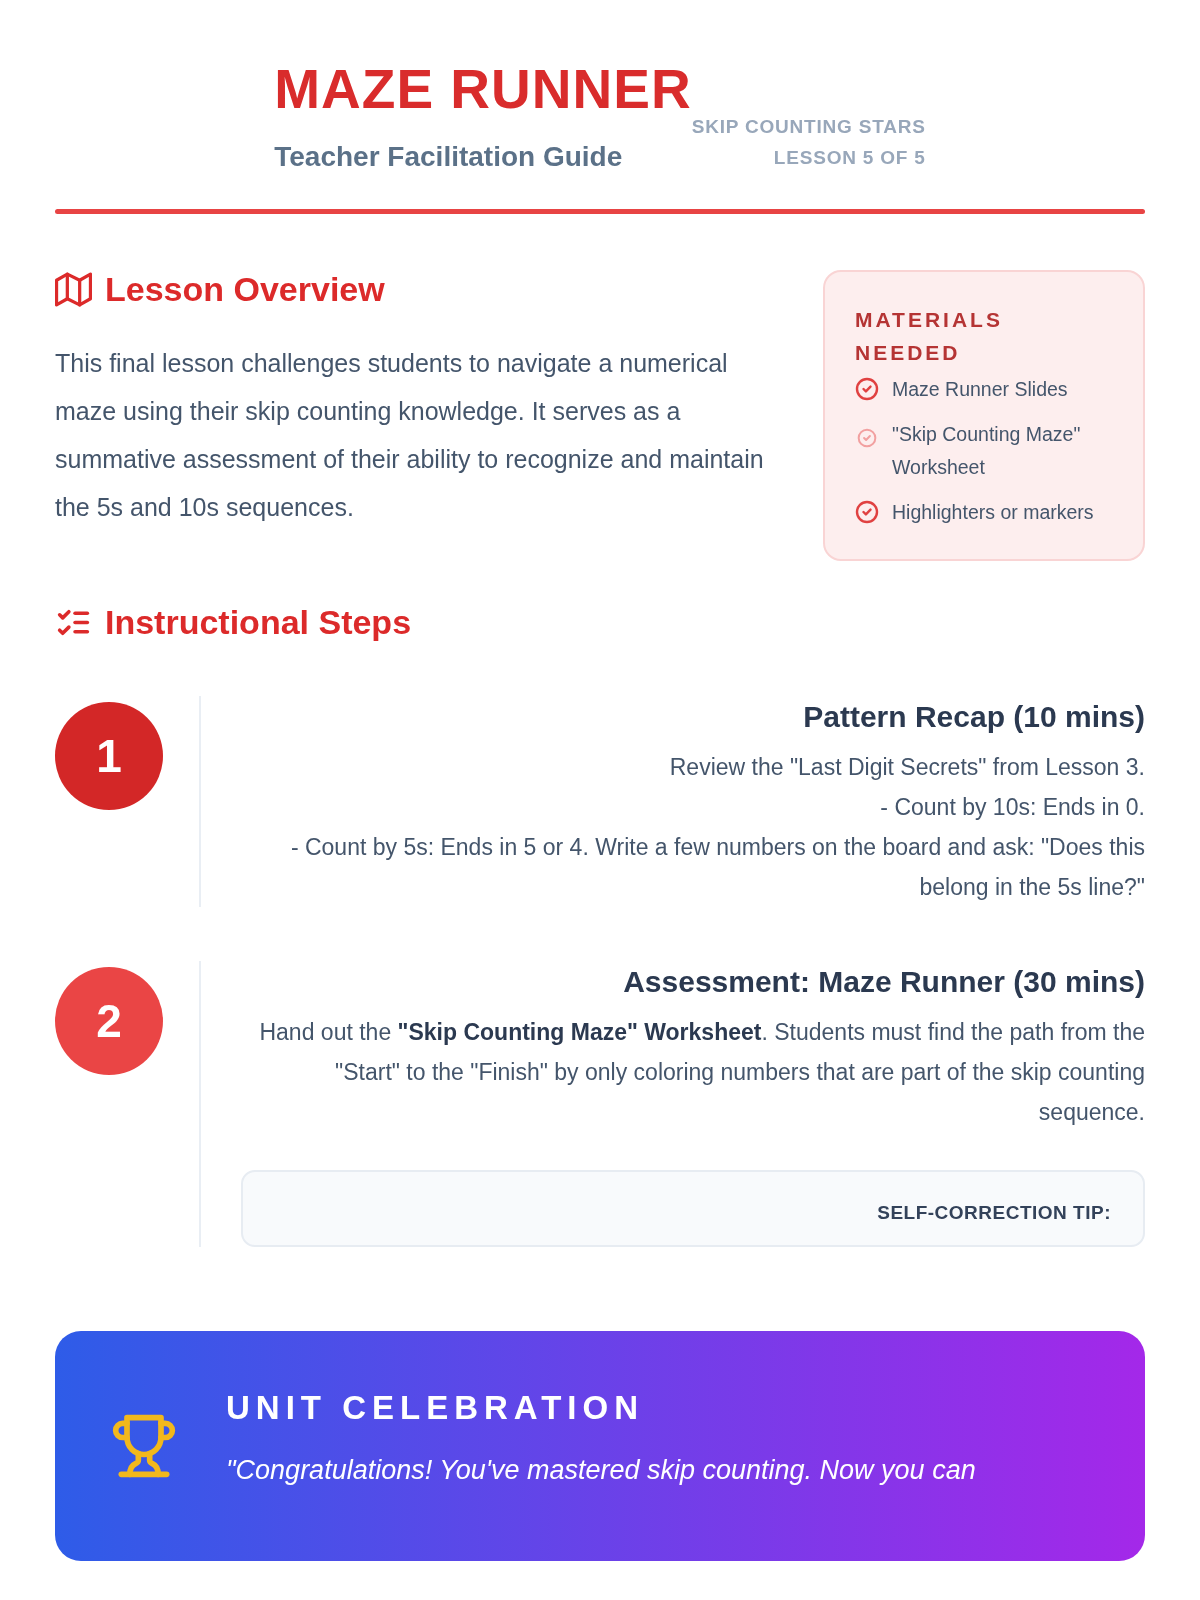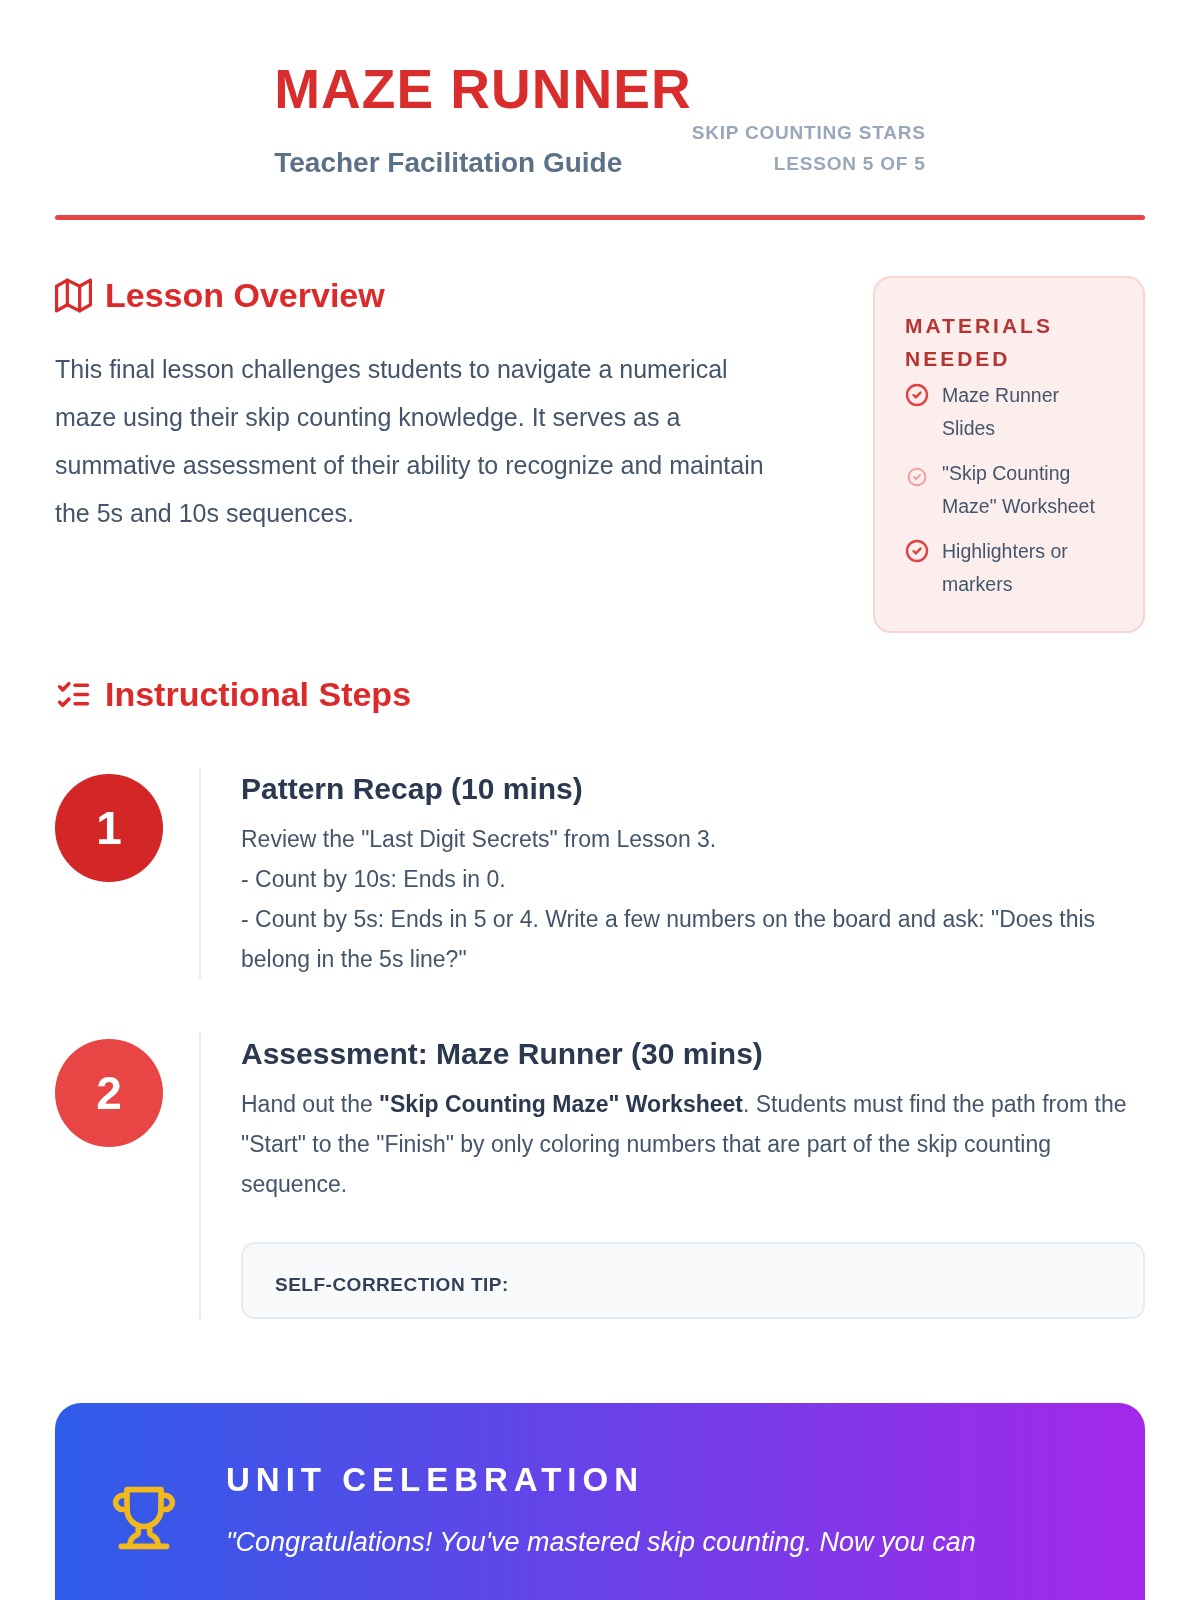--- a/index.html
+++ b/index.html
@@ -12,42 +12,42 @@
     --grad-start:#2e5ce8; --grad-end:#a428e9; --trophy:#f2b81c;
   }
   *{box-sizing:border-box; margin:0; padding:0;}
   html,body{width:1200px; height:1600px; overflow:hidden; background:#ffffff;}
   body{font-family:"Liberation Sans", sans-serif; color:var(--body-text);}
   .page{padding:62px 55px 0 55px; width:1200px; height:1600px; overflow:hidden;}
 
   
   .header-row{display:flex; justify-content:center; align-items:flex-end;}
   .doc-title{font-size:55px; font-weight:800; letter-spacing:1px; color:var(--brand-red); line-height:1;}
-  .doc-subtitle{font-size:28px; font-weight:700; color:var(--slate); margin-top:30px;}
+  .doc-subtitle{font-size:28px; font-weight:700; color:var(--slate); margin-top:24px;}
   .header-meta{text-align:right; font-size:19px; font-weight:700; letter-spacing:0.8px; color:var(--muted); line-height:1.6;}
   .rule{height:5px; border-radius:3px; background:var(--rule-red); margin-top:36px;}
 
   
   .section-heading{display:flex; align-items:center; gap:13px; font-size:34px; font-weight:800; color:var(--heading-red);}
   .section-heading .hicon{width:37px; height:37px; flex:none;}
 
   
   .overview-row{display:flex; gap:48px; margin-top:56px; align-items:flex-start;}
   .overview-left{flex:1;}
   .overview-text{margin-top:30px; font-size:25px; line-height:48px; color:var(--body-text); max-width:730px;}
 
-  .materials{width:272px; flex:none; background:var(--box-bg); border:2px solid var(--box-border); border-radius:18px; padding:32px 28px 30px 30px;}
+  .materials{width:322px; flex:none; background:var(--box-bg); border:2px solid var(--box-border); border-radius:18px; padding:32px 28px 30px 30px;}
   .materials-title{font-size:21px; font-weight:800; letter-spacing:3px; line-height:1.55; color:var(--box-title);}
   .materials-list{margin-top:4px; display:flex; flex-direction:column; gap:12px;}
   .material-item{display:flex; gap:13px; font-size:19.5px; line-height:33px; color:var(--body-text);}
   .check-icon{width:24px; height:24px; flex:none; margin-top:4px; color:var(--check);}
   .check-icon.light{width:20px; height:20px; margin-top:7px; margin-left:2px; margin-right:2px; color:var(--check-light);}
 
   
-  .steps-section{margin-top:42px;}
+  .steps-section{margin-top:42px;text-align:right;}
   .step{display:flex; margin-top:54px;}
   .step-circle{width:108px; height:108px; border-radius:50%; color:#fff; font-size:46px; font-weight:800;
     display:flex; align-items:center; justify-content:center; flex:none; margin-right:36px; margin-top:6px;}
   .step-circle.c1{background:var(--circle1);}
   .step-circle.c2{background:var(--circle2);}
   .step-content{flex:1; border-left:2px solid var(--step-line); padding-left:40px; padding-top:4px;}
   .step-title{font-size:30px; font-weight:700; color:var(--navy);}
   .step-body{margin-top:13px; font-size:23px; line-height:40px; color:var(--body-text);}
   .step-body b{color:var(--navy); font-weight:700;}
 

